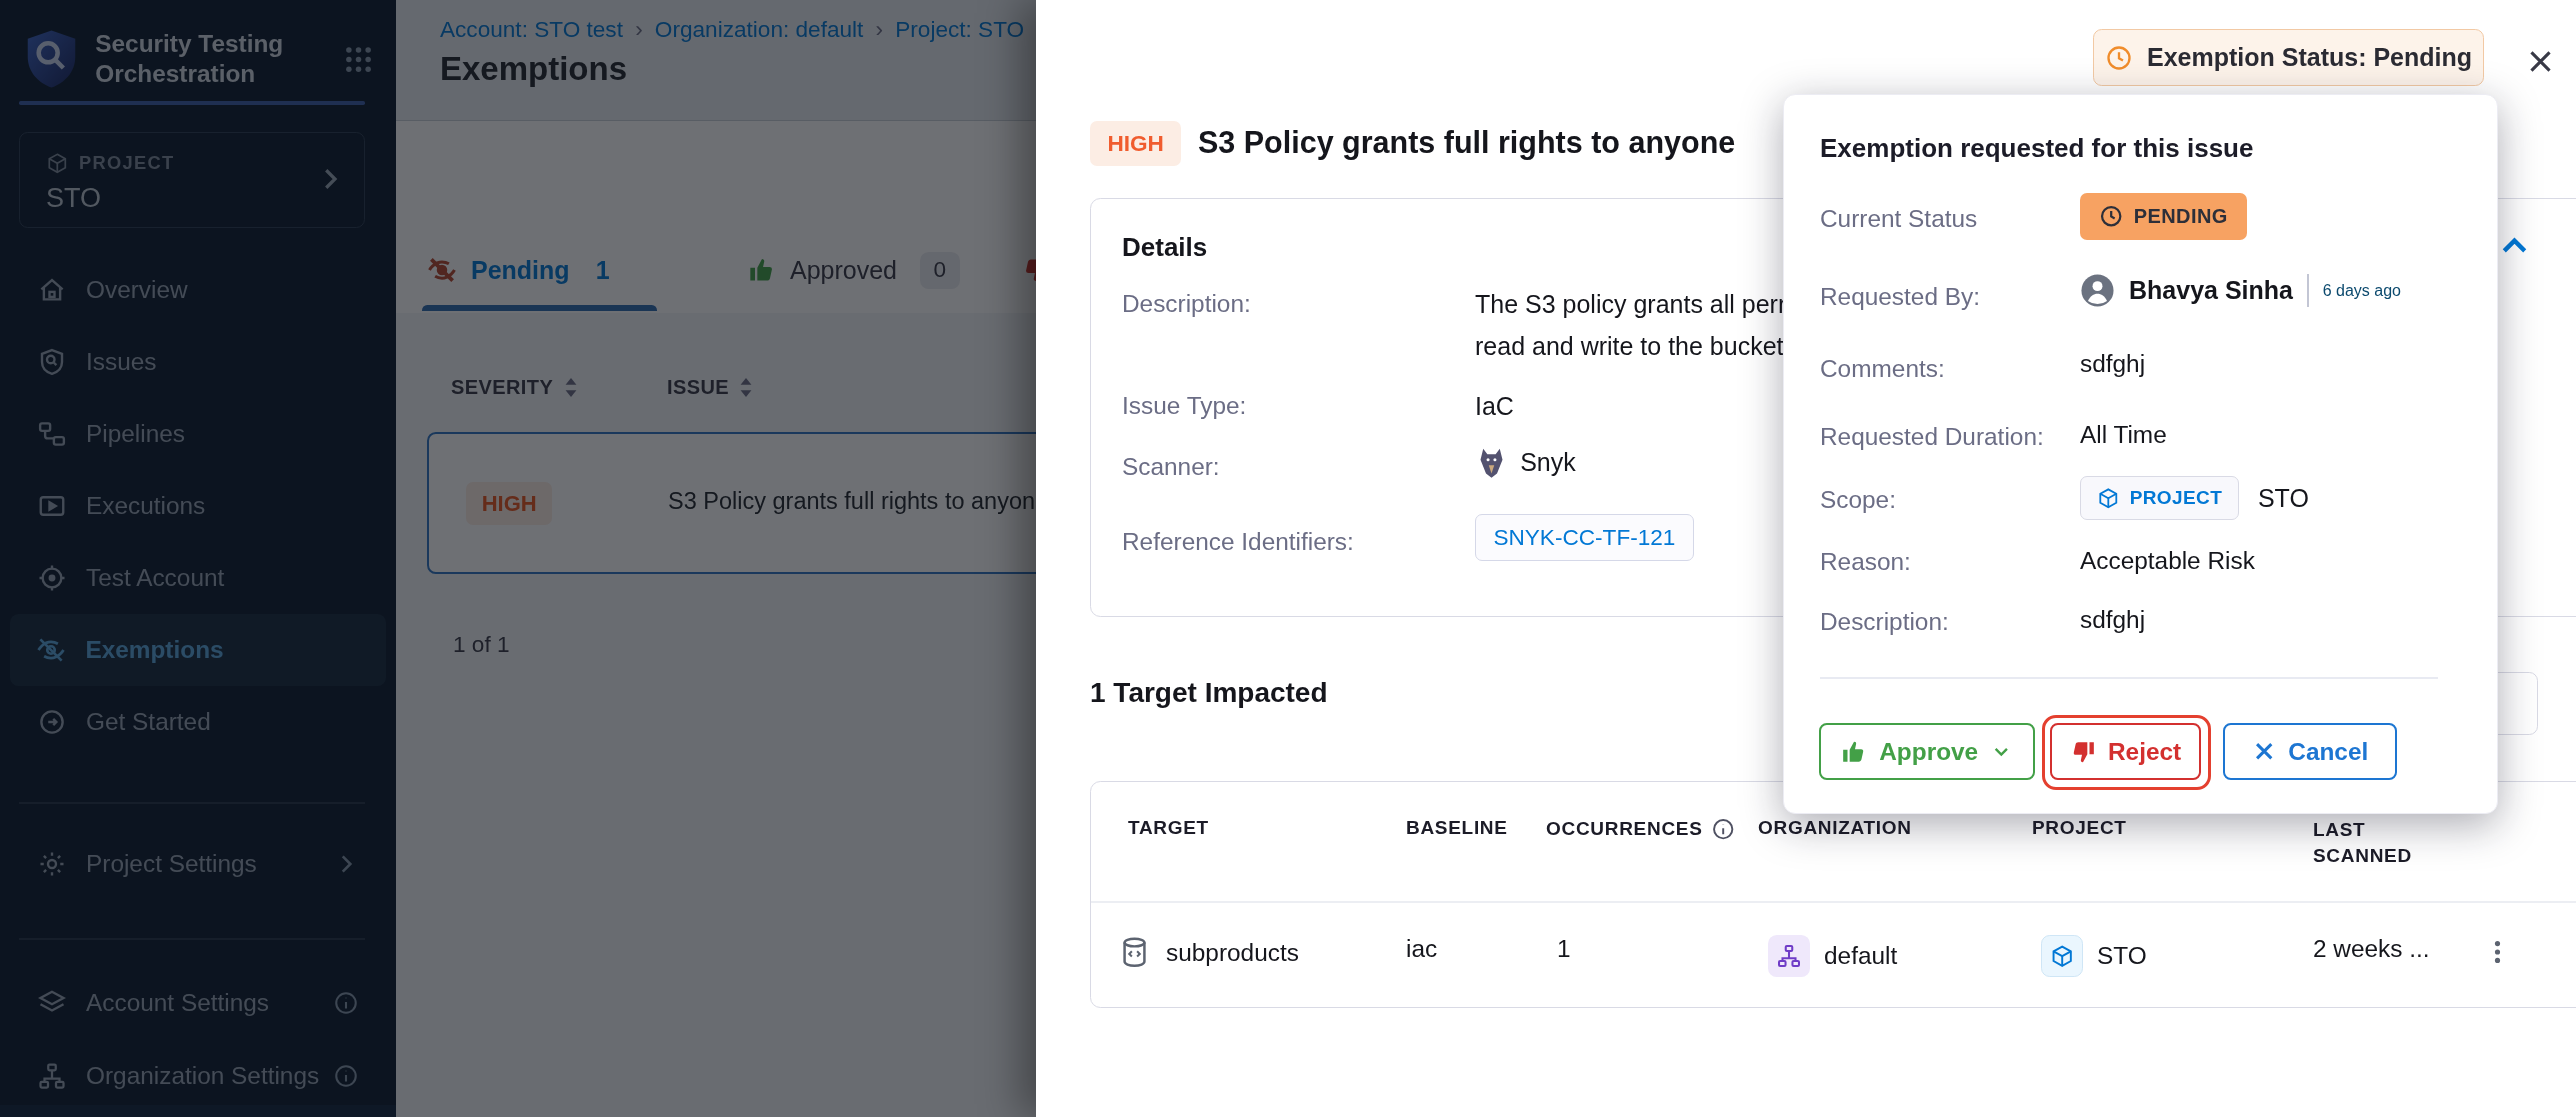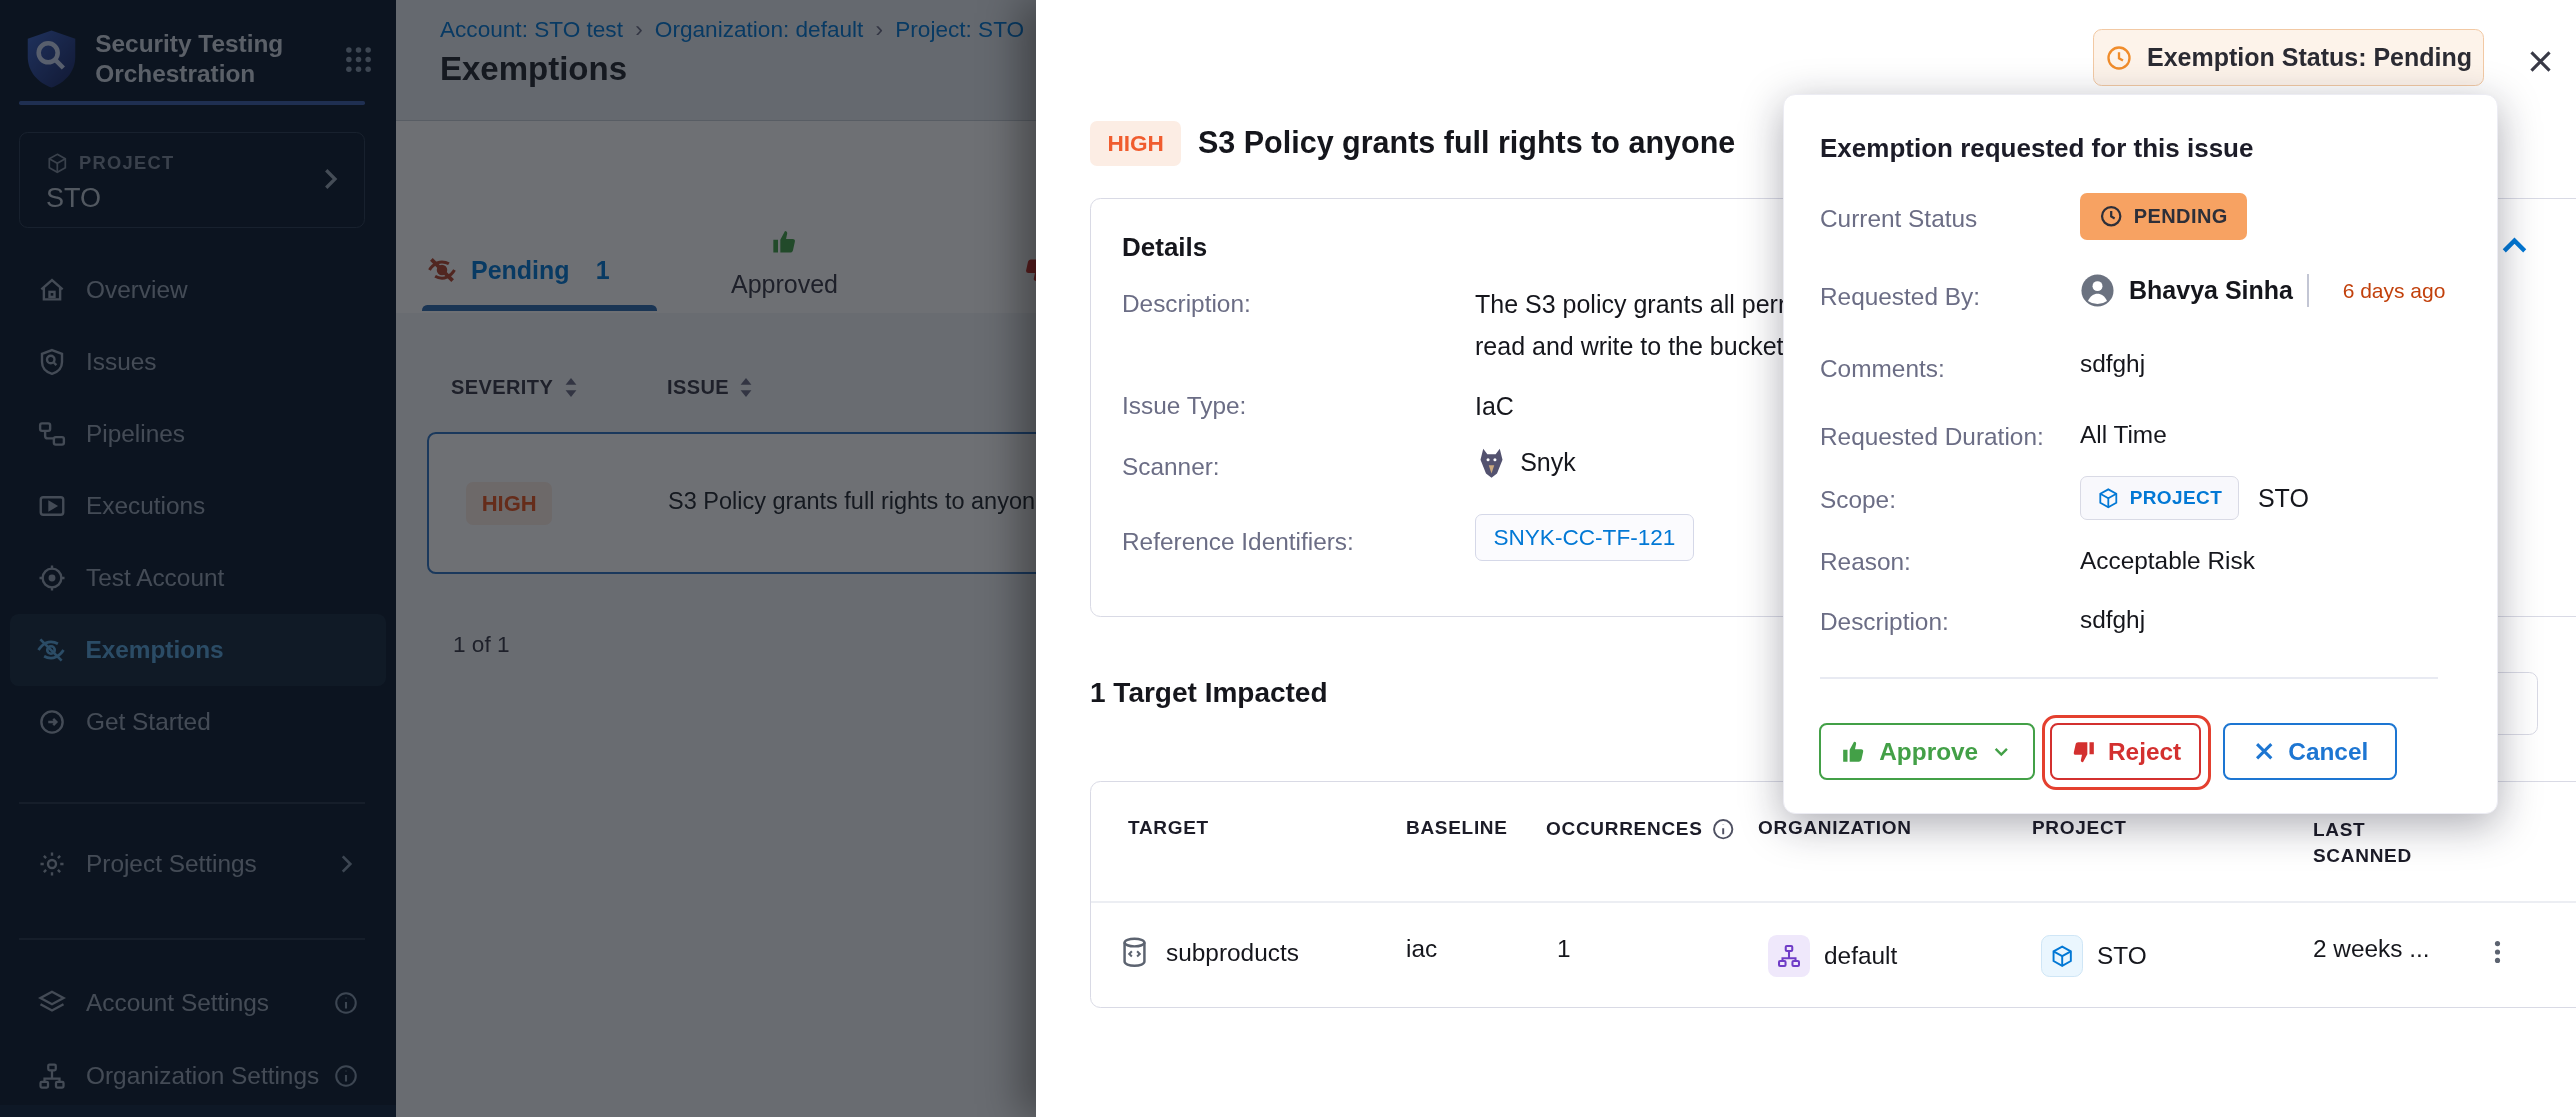--- a/index.html
+++ b/index.html
@@ -44,21 +44,21 @@
   .m-toolbar{position:absolute;left:0;top:120px;width:645px;height:108px;background:#ffffff;
              border-top:1.7px solid #c9cfd8;border-bottom:0.9px solid #e2e6ec;}
   .m-tabs{position:absolute;left:0;top:228px;width:645px;height:85px;background:#ffffff;
           border-bottom:1.7px solid #d9dae5;}
   .tab{position:absolute;top:0;height:84px;display:flex;align-items:center;gap:14px;cursor:pointer;}
   .tab-pending{left:31px;}
   .tab-pending .t-label{color:#0278d5;font-size:25px;font-weight:700;}
   .tab-pending .t-count{color:#0278d5;font-size:25px;font-weight:700;margin-left:12.2px;}
   .tab-underline{position:absolute;left:26px;top:77px;width:235px;height:6.1px;background:#2f6bb0;
                  border-radius:5.2px 5.2px 0 0;}
-  .tab-approved{left:335px;flex-direction:column;}
+  .tab-approved{left:352px;}
   .tab-approved .t-label{color:#383946;font-size:25px;}
   .t-badge{margin-left:8.7px;min-width:40px;height:37px;border-radius:8.7px;background:#e9ebef;color:#383946;
            font-size:22.6px;display:flex;align-items:center;justify-content:center;}
   .tab-rejected{left:626px;}
   .m-cols{position:absolute;left:0;top:313px;width:645px;height:804px;background:#f3f5f8;}
   .col-h{position:absolute;top:63px;display:flex;align-items:center;gap:10.4px;font-size:20px;font-weight:700;
          color:#383946;letter-spacing:0.4px;cursor:pointer;}
   .issue-card{position:absolute;left:31px;top:119px;width:688px;height:142px;background:#fff;
               border:2.2px solid #2e74c2;border-radius:8.7px;box-sizing:border-box;cursor:pointer;}
   .sev-badge{position:absolute;left:37px;top:48px;padding:8.7px 15.7px;background:#fcede4;color:#e8551f;
@@ -109,21 +109,21 @@
          z-index:20;box-shadow:0 10.4px 42px rgba(20,20,40,0.35);border:0.9px solid #ececf3;box-sizing:border-box;}
   .pp-heading{position:absolute;left:36px;top:38px;font-size:26px;font-weight:700;color:#1c1c28;}
   .pp-label{position:absolute;left:36px;font-size:24.4px;color:#6b6d85;}
   .pp-value{position:absolute;left:296px;font-size:24.4px;color:#15161c;}
   .pending-badge{position:absolute;left:296px;top:98px;height:47px;padding:0 19px;background:#f7a262;
                  border-radius:7px;display:flex;align-items:center;gap:10.4px;color:#2d2f39;
                  font-size:20px;font-weight:800;letter-spacing:0.4px;}
   .req-by{position:absolute;left:296px;top:178px;display:flex;align-items:center;gap:14px;}
   .req-name{font-size:25px;font-weight:600;color:#15161c;}
   .req-sep{width:1.7px;height:33px;background:#c3c6d4;}
-  .req-time{font-size:21px;color:#c2410c;margin-left:20px;}
+  .req-time{font-size:16px;color:#0c4a6e;}
   .scope-row{position:absolute;left:296px;top:381px;display:flex;align-items:center;gap:19px;}
   .scope-chip{height:44px;padding:0 15.7px;background:#f8f8fc;border:1.7px solid #d9dae5;border-radius:7px;
               display:flex;align-items:center;gap:10.4px;color:#0278d5;font-size:19px;font-weight:700;
               letter-spacing:0.4px;box-sizing:border-box;}
   .scope-val{font-size:25px;color:#15161c;}
   .pp-div{position:absolute;left:36px;top:582px;width:618px;height:1.7px;background:#e8eaf2;}
   .pp-btn{position:absolute;top:628px;height:57px;border-radius:7.8px;display:flex;align-items:center;
           justify-content:center;gap:12.2px;font-size:24.4px;font-weight:700;background:#fff;cursor:pointer;
           box-sizing:border-box;}
   .btn-approve{left:35px;width:216px;border:2.2px solid #43a047;color:#43a047;}

